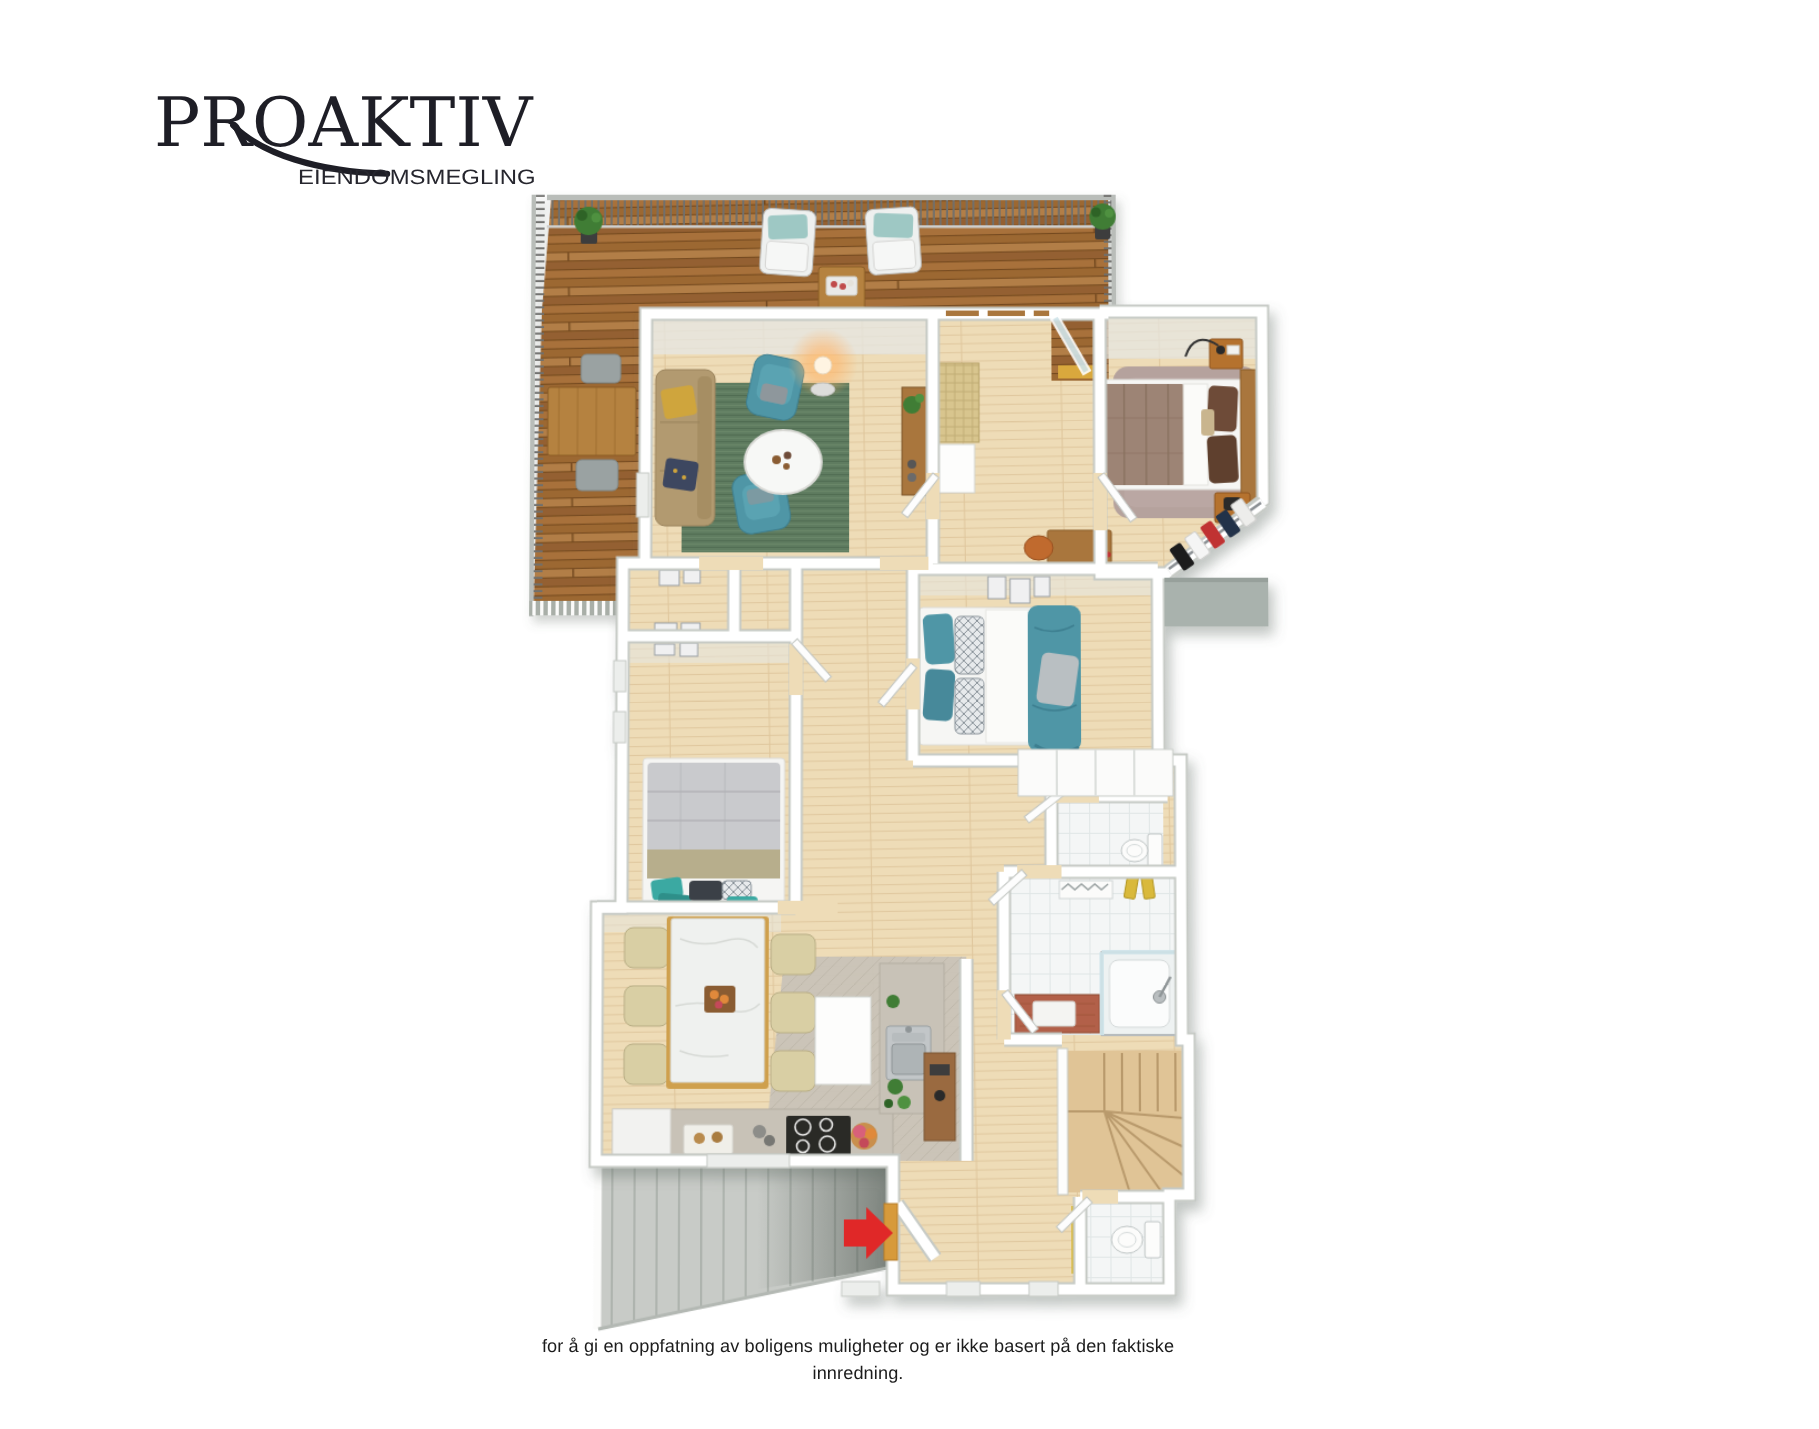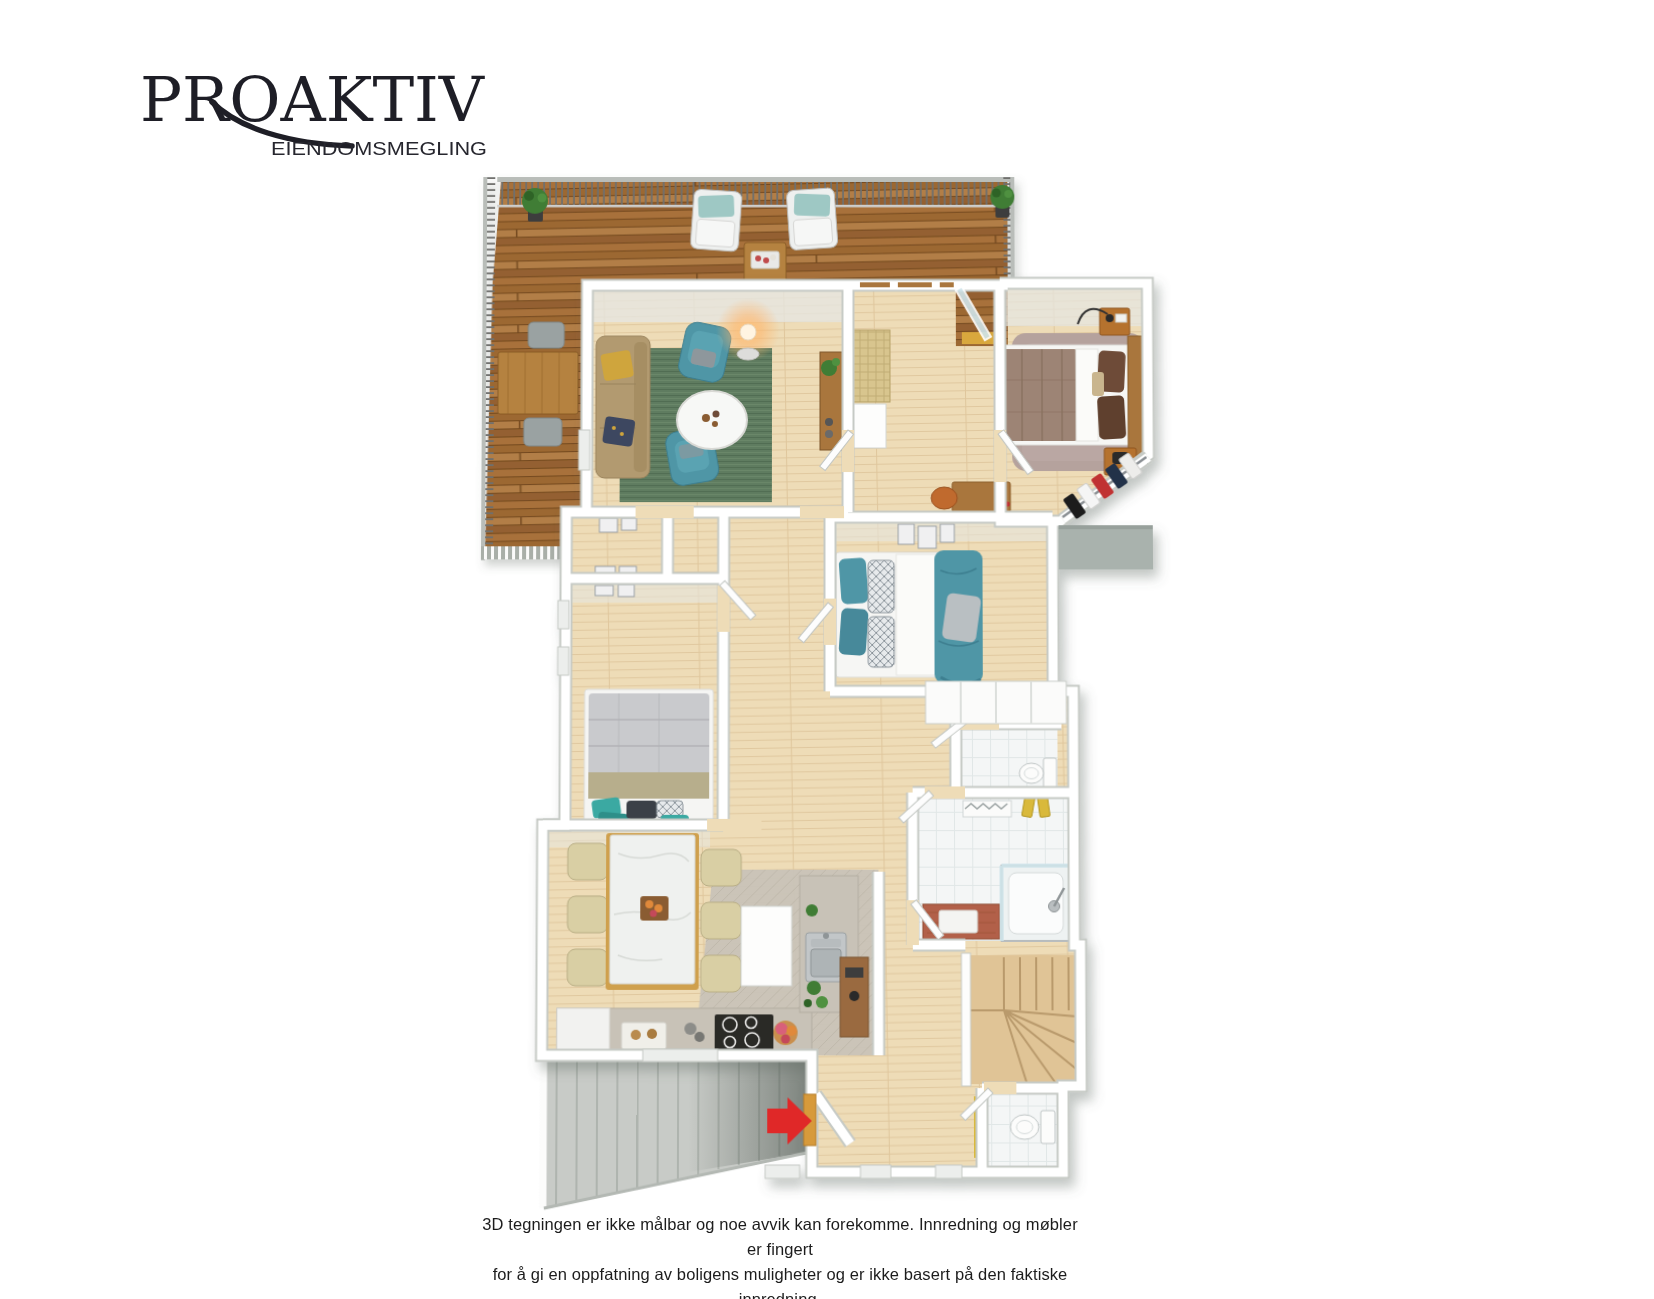--- a/index.html
+++ b/index.html
@@ -1,18 +1,18 @@
 <!DOCTYPE html>
 <html style="--deck: #a26d37; --deckDark: #73491f; --floor: #eedcb7; --floorLine: #e0c89f; --wall: #ffffff; --wallEdge: #c6cac5; --wallFace: #e6e7e4; --rug: #5e7b60; --teal: #4f96a6; --sofa: #b29a70; --pillowYellow: #cfa53c; --marble: #eff1ef; --chairBeige: #d9cfa4; --woodGold: #cfa04e; --woodMid: #a9763d; --counter: #c8c2b7; --stove: #2b2a28; --steel: #b7bcbe; --tile: #f4f6f6; --terracotta: #b2614a; --towel: #d9b93b; --mauve: #b5a29d; --taupe: #9d8475; --brownPillow: #6e4c38; --grayBed: #c9cacd; --blanket: #b7ae8c; --extStair: #c8cbc7; --roofGray: #a9b2ad; --door: #d79a3b; --arrow: #e02828; --glass: #cfe4ea; --plant: #3f7d35; --pot: #3c3c3c; --lampGlow: #ffb468;"><head>
 <meta charset="utf-8">
 <style>
   html,body{margin:0;padding:0;background:#ffffff;}
   body{width:1654px;height:1299px;overflow:hidden;font-family:"Liberation Sans",sans-serif;position:relative;}
   .canvas{position:absolute;inset:0;background:#fff;}
-  .logo{position:absolute;left:138px;top:56px;width:370px;height:108px;}
+  .logo{position:absolute;left:138px;top:68px;width:370px;height:108px;}
   .plan-wrap{position:absolute;inset:0;transform:perspective(2400px) rotateX(2.5deg);transform-origin:50% 30%;}
   .plan-wrap svg{position:absolute;left:0;top:0;}
   .disclaimer{position:absolute;left:480px;top:1212px;width:600px;text-align:center;
     font-size:16.5px;line-height:25px;color:#1c1c1c;letter-spacing:0.1px;}
   
   .we{fill:none;stroke:#c6cac5;stroke-width:13;stroke-linecap:butt;stroke-linejoin:miter;}
   .ww{fill:none;stroke:#ffffff;stroke-width:9;stroke-linecap:butt;stroke-linejoin:miter;}
   .doorleaf{fill:#fdfdfd;stroke:#c2c6c2;stroke-width:1;}
   .glassleaf{fill:var(--glass);stroke:#ffffff;stroke-width:2;opacity:.9;}
   .frame{fill:#f0f0f1;stroke:#9aa0a5;stroke-width:1;}
@@ -494,17 +494,16 @@
       </g>
 
       <rect x="804" y="1086" width="12" height="50" fill="#d79a3b" stroke="#b57d26"></rect>
     </g>
 
     <polygon points="768,1100 788,1100 788,1089 812,1112 788,1135 788,1124 768,1124" fill="#e02828"></polygon>
   </svg>
   </div>
 
   <div class="disclaimer">
-    <div>3D tegningen er ikke målbar og noe avvik kan forekomme. Innredning og møbler er fingert</div>
     <div>for å gi en oppfatning av boligens muligheter og er ikke basert på den faktiske innredning.</div>
   </div>
 
 </div>
 
 </body></html>

